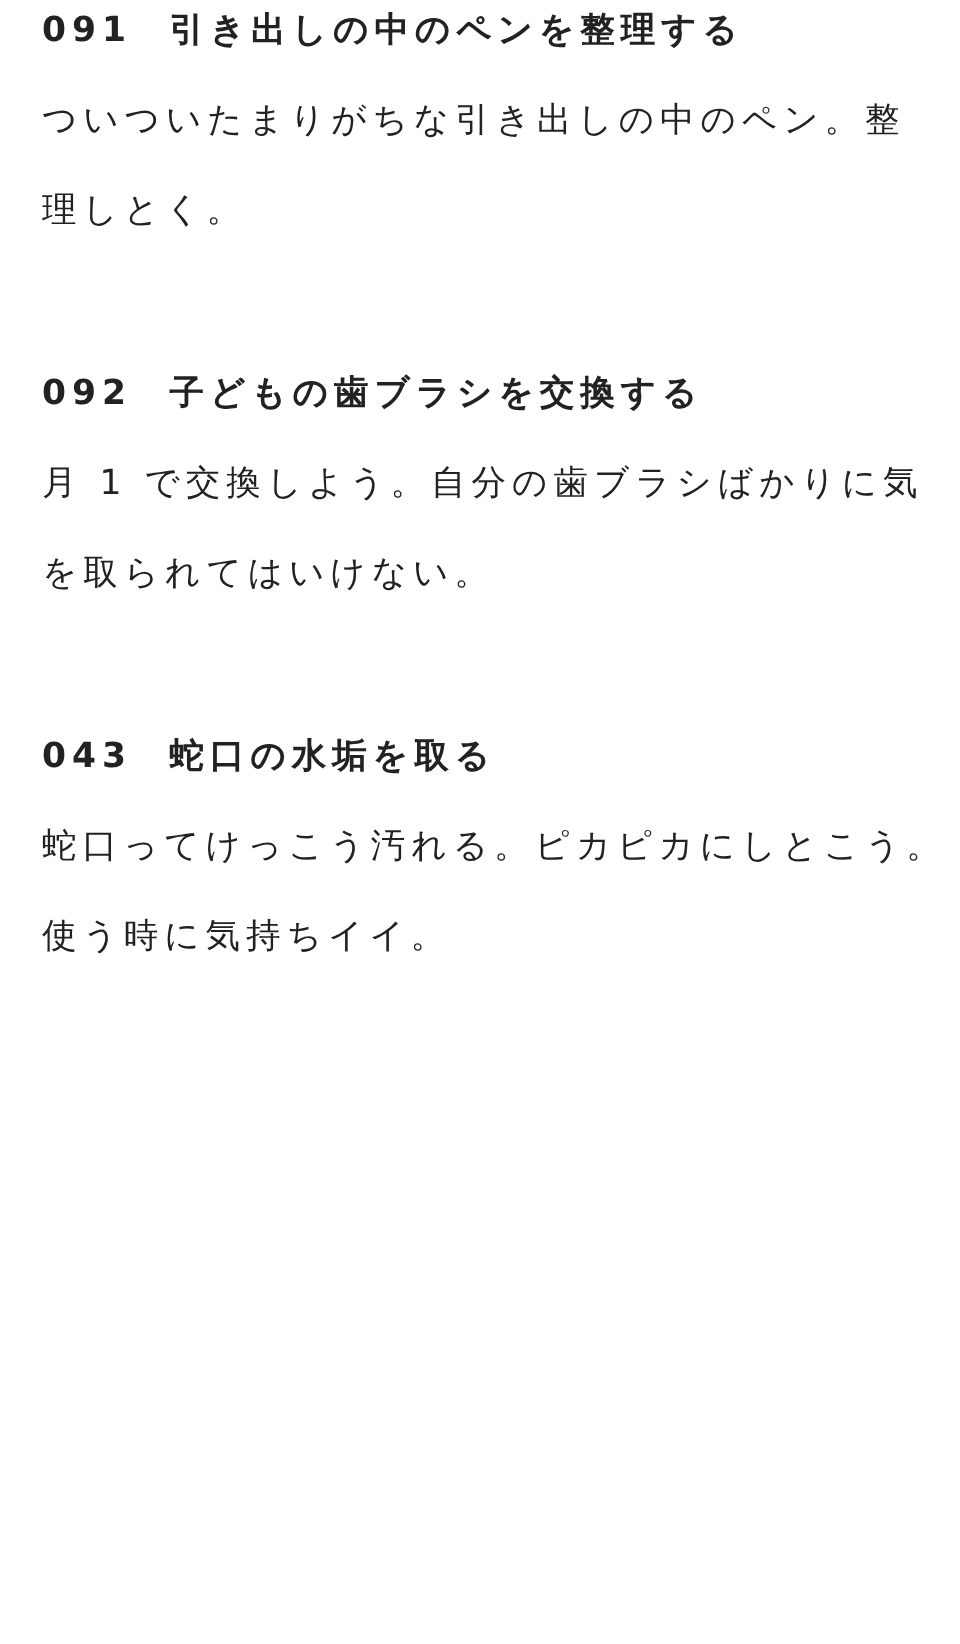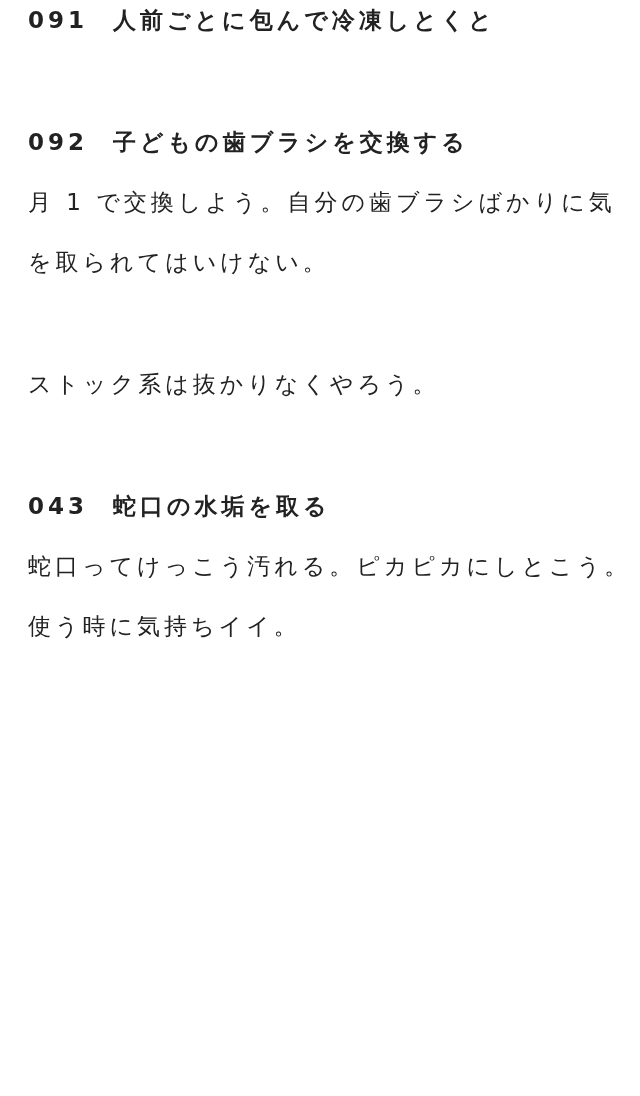--- a/index.html
+++ b/index.html
@@ -46,35 +46,36 @@
   }
 </style>
 </head>
 <body>
 
 <main class="page">
 
   <section class="task">
     <h2 class="task-heading">
       <span class="task-number">091</span>
-      <span class="task-title">人前ごとに包んで冷凍しとくと</span>
+      <span class="task-title">引き出しの中のペンを整理する</span>
     </h2>
+    <p class="task-body">ついついたまりがちな引き出しの中のペン。整
+理しとく。</p>
   </section>
 
   <section class="task">
     <h2 class="task-heading">
       <span class="task-number">092</span>
       <span class="task-title">子どもの歯ブラシを交換する</span>
     </h2>
     <p class="task-body">月 1 で交換しよう。自分の歯ブラシばかりに気
 を取られてはいけない。</p>
   </section>
 
   <section class="task">
-    <p class="task-body">ストック系は抜かりなくやろう。</p>
   </section>
 
 
   <section class="task">
     <h2 class="task-heading">
       <span class="task-number">043</span>
       <span class="task-title">蛇口の水垢を取る</span>
     </h2>
     <p class="task-body">蛇口ってけっこう汚れる。ピカピカにしとこう。
 使う時に気持ちイイ。</p>

